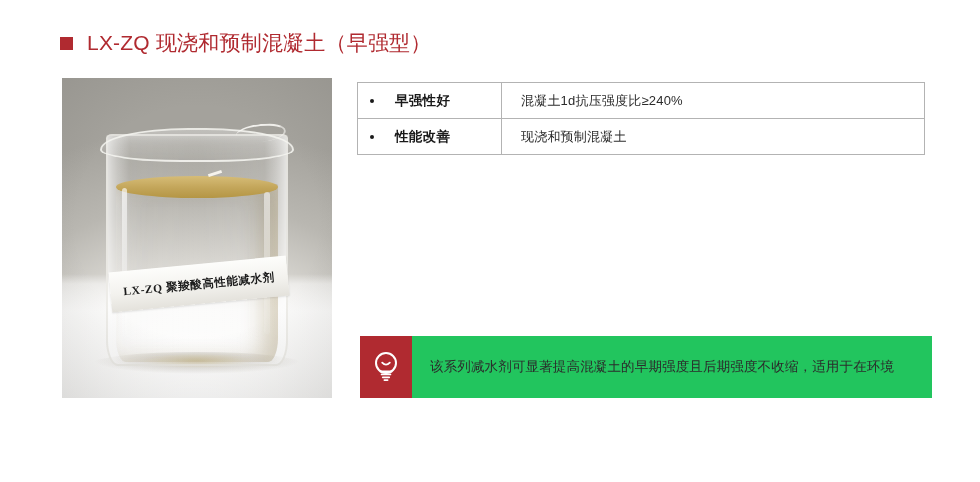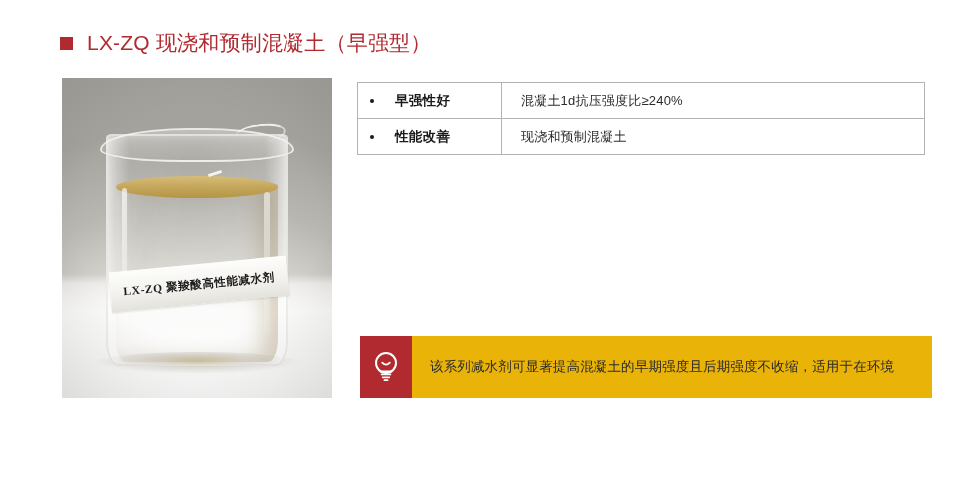--- a/index.html
+++ b/index.html
@@ -245,21 +245,21 @@
 
   
   #callout {
     position: absolute;
     left: 360px;
     top: 336px;
     width: 572px;
     height: 62px;
     display: flex;
     align-items: stretch;
-    background: #eab308;
+    background: #22c55e;
   }
   #callout-icon-box {
     width: 52px;
     flex: 0 0 auto;
     background: #b02a30;
     display: flex;
     align-items: center;
     justify-content: center;
   }
   #callout-text {

